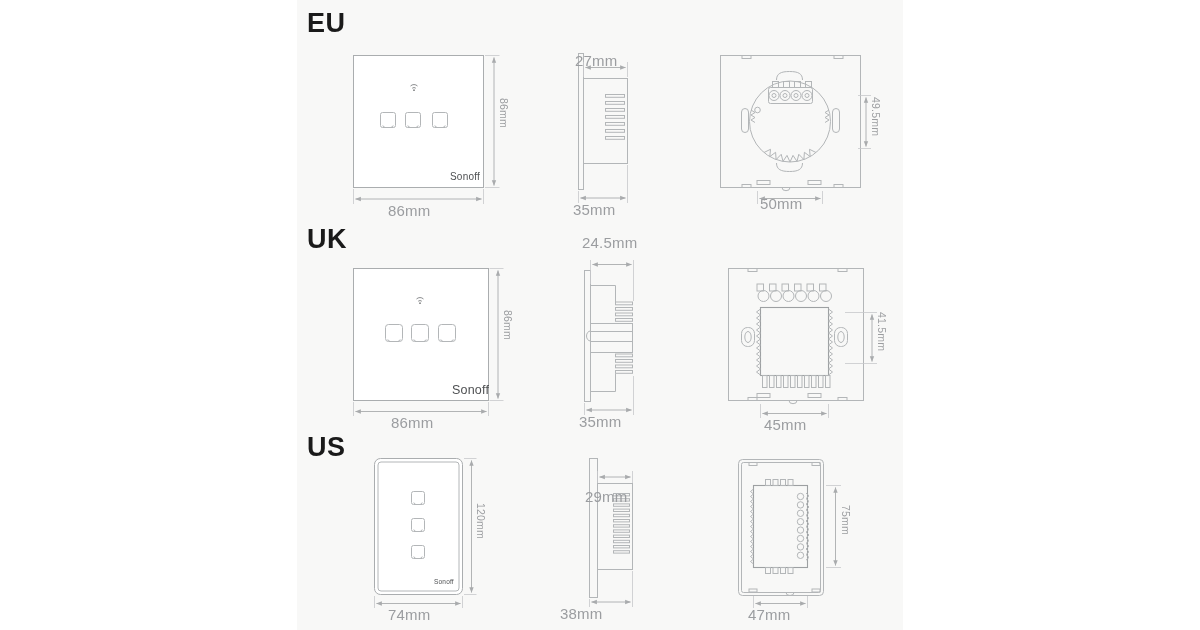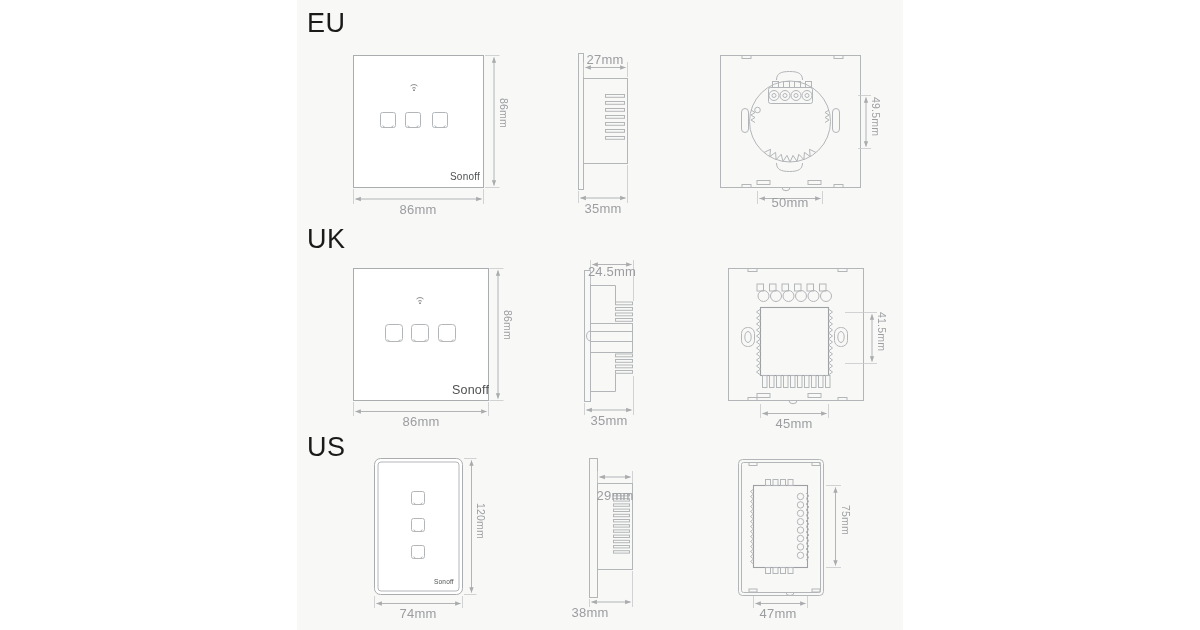--- a/index.html
+++ b/index.html
@@ -6,22 +6,22 @@
   .stage{position:relative;width:1200px;height:630px;background:#ffffff;overflow:hidden;
          font-family:"Liberation Sans",sans-serif;}
   .photo-band{position:absolute;left:297px;top:0;width:606px;height:630px;background:#f8f8f7;}
   svg.draw{position:absolute;left:0;top:0;}
   .ln  {stroke:#b3b6b8;fill:none;stroke-width:1;}
   .lnf {stroke:#aaadaf;fill:#ffffff;stroke-width:1;}
   .ln2 {stroke:#9da0a2;fill:none;stroke-width:1.1;}
   .dim {stroke:#a9abad;stroke-width:0.9;fill:none;}
   .ext {stroke:#c6c8ca;stroke-width:0.8;}
   .wifi{stroke:#7d7f81;stroke-width:0.9;fill:none;}
-  .heading{position:absolute;font-size:27px;font-weight:400;color:#1a1a1a;letter-spacing:.5px;}
-  .dim-label{position:absolute;width:60px;text-align:center;font-size:13px;color:#9b9da0;letter-spacing:.2px;}
+  .heading{position:absolute;font-size:27px;font-weight:700;color:#1a1a1a;letter-spacing:.5px;}
+  .dim-label{position:absolute;width:60px;text-align:left;font-size:15px;color:#9b9da0;letter-spacing:.2px;}
   .vdim{position:absolute;writing-mode:vertical-rl;font-size:10.5px;color:#9b9da0;letter-spacing:.2px;}
   .logo{position:absolute;font-weight:normal;color:#4e5052;letter-spacing:.2px;}
   .logo-eu{left:450px;top:171px;font-size:10px;}
   .logo-uk{left:452px;top:383px;font-size:12.5px;}
   .logo-us{left:434px;top:578px;font-size:6.5px;}
 </style>
 </head>
 <body>
 
 <div class="stage">
@@ -320,21 +320,21 @@
 
   <div class="vdim" style="left:498px;top:98px">86mm</div>
   <div class="dim-label" style="left:388px;top:202px">86mm</div>
   <div class="dim-label" style="left:575px;top:52px">27mm</div>
   <div class="dim-label" style="left:573px;top:201px">35mm</div>
   <div class="vdim" style="left:870px;top:97px">49.5mm</div>
   <div class="dim-label" style="left:760px;top:195px">50mm</div>
 
   <div class="vdim" style="left:502px;top:310px">86mm</div>
   <div class="dim-label" style="left:391px;top:414px">86mm</div>
-  <div class="dim-label" style="left:582px;top:264px">24.5mm</div>
+  <div class="dim-label" style="left:582px;top:234px">24.5mm</div>
   <div class="dim-label" style="left:579px;top:413px">35mm</div>
   <div class="vdim" style="left:876px;top:312px">41.5mm</div>
   <div class="dim-label" style="left:764px;top:416px">45mm</div>
 
   <div class="vdim" style="left:475px;top:503px">120mm</div>
   <div class="dim-label" style="left:388px;top:606px">74mm</div>
   <div class="dim-label" style="left:585px;top:488px">29mm</div>
   <div class="dim-label" style="left:560px;top:605px">38mm</div>
   <div class="vdim" style="left:840px;top:505px">75mm</div>
   <div class="dim-label" style="left:748px;top:606px">47mm</div>

